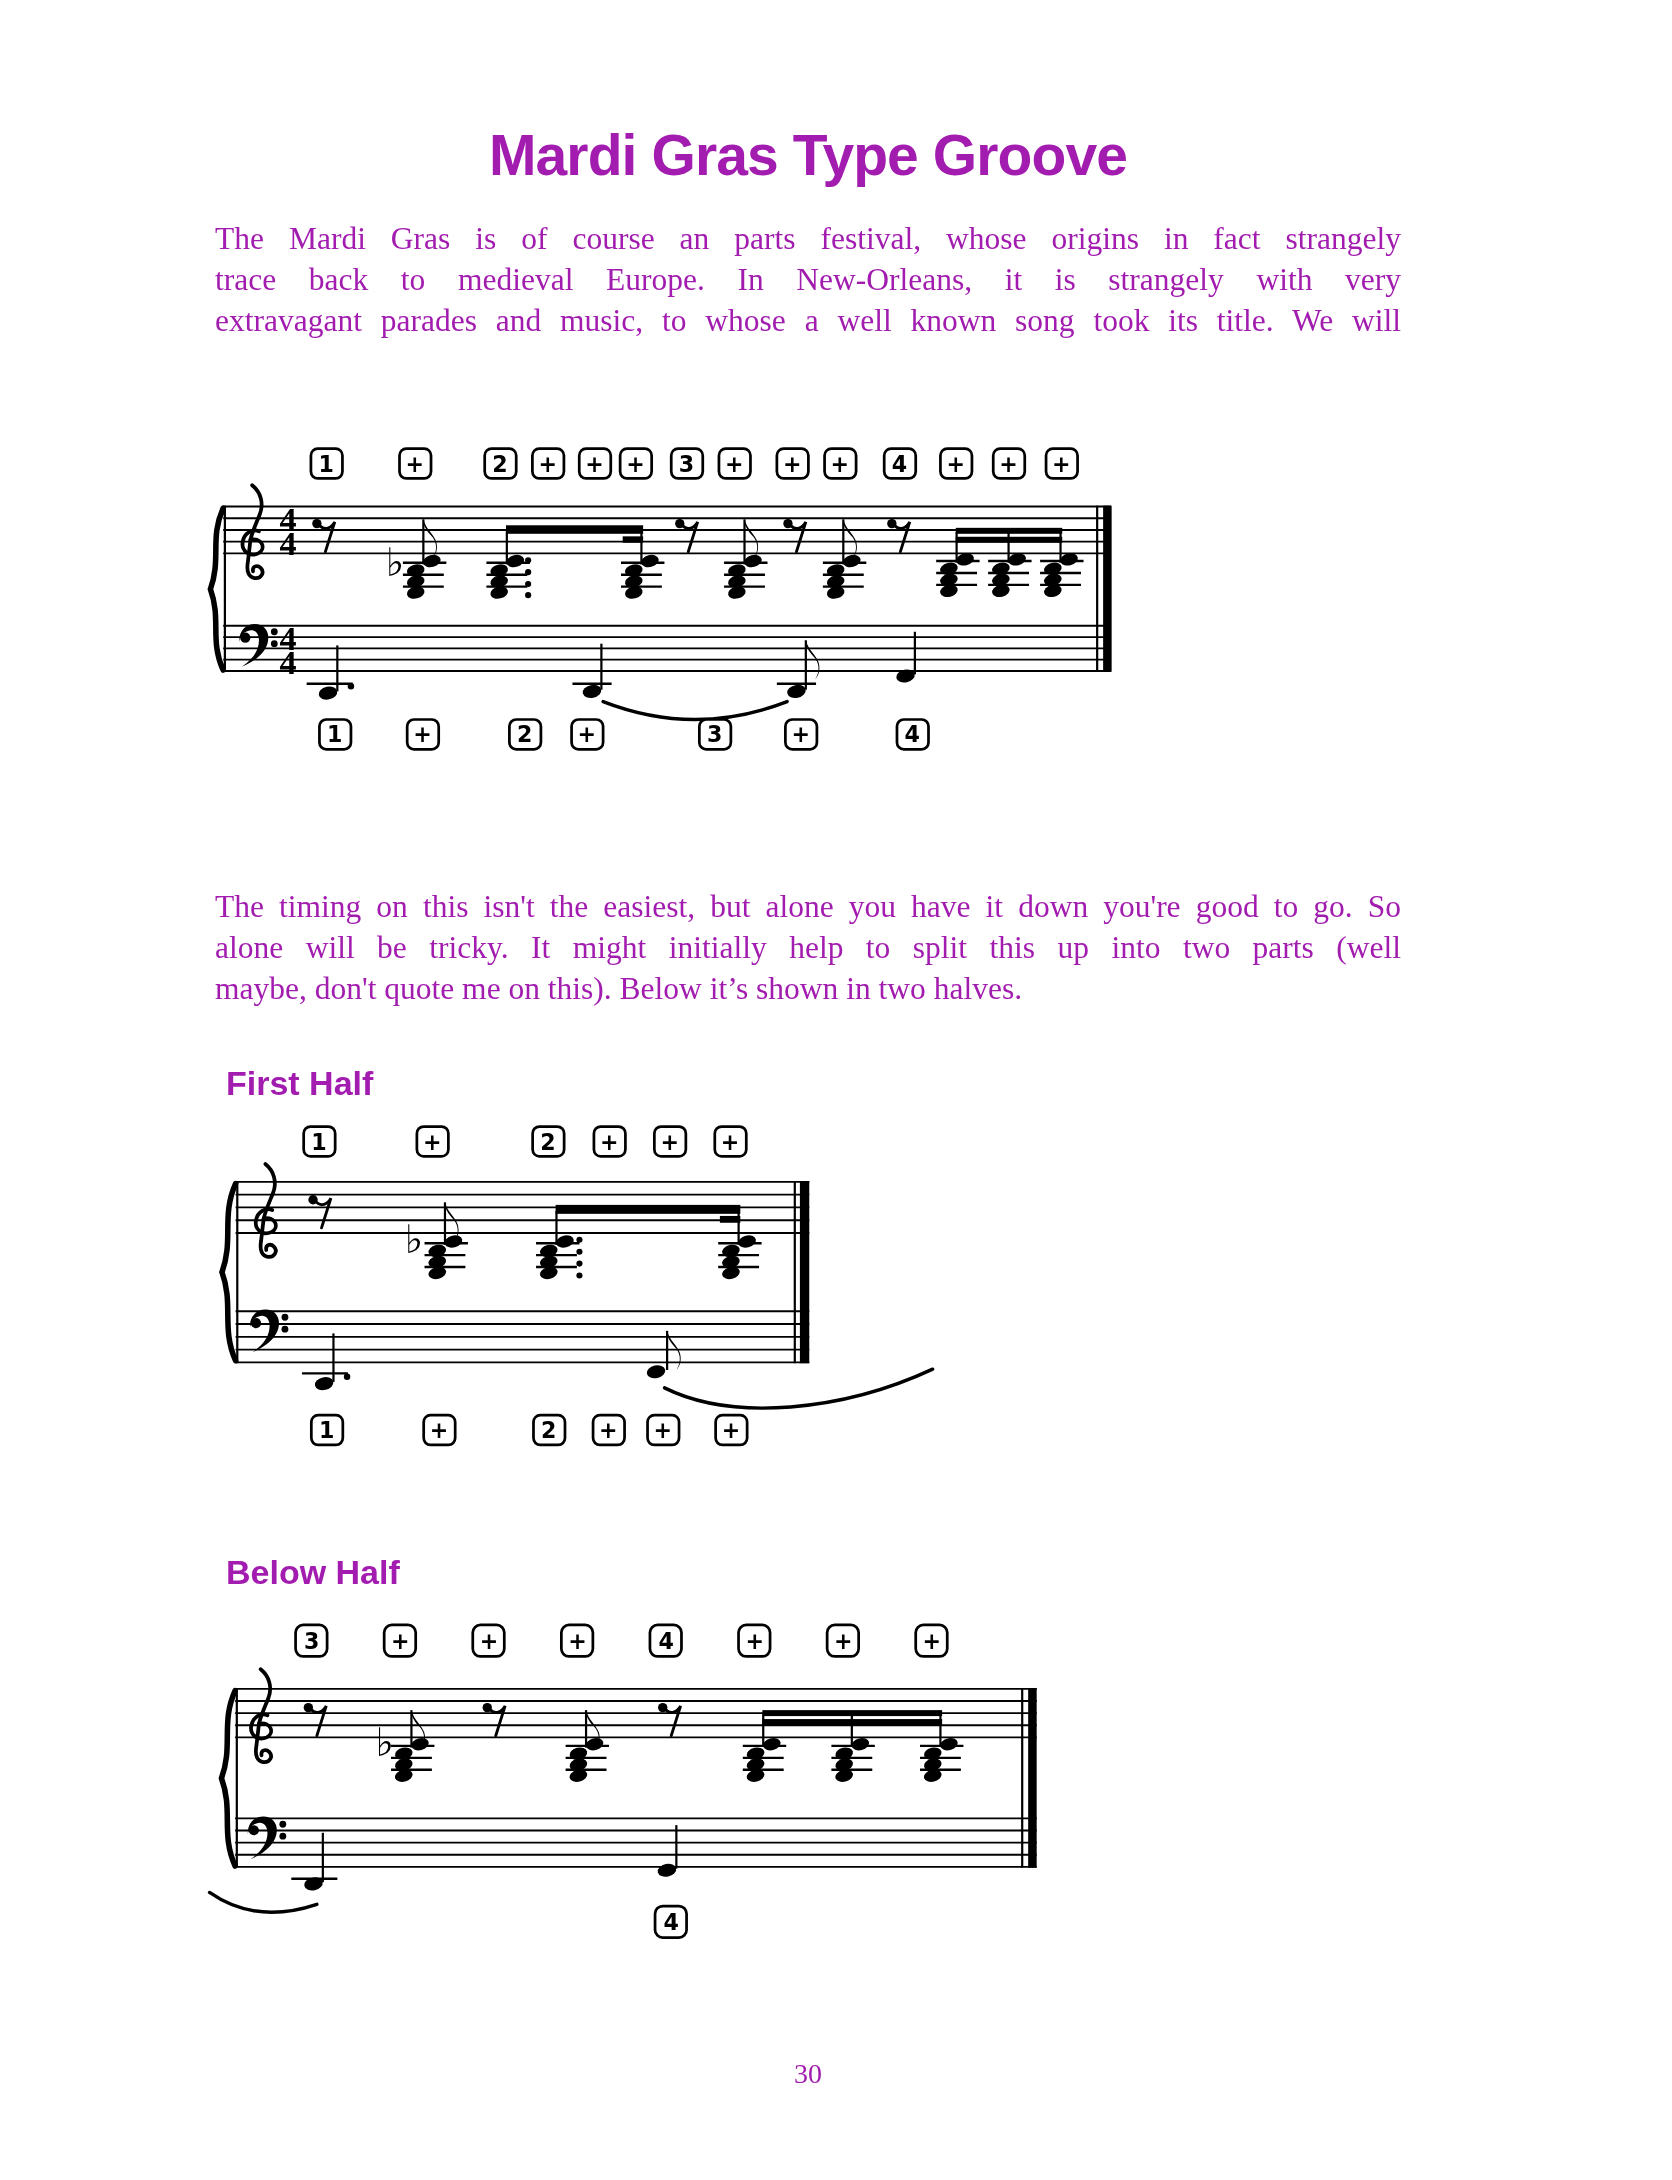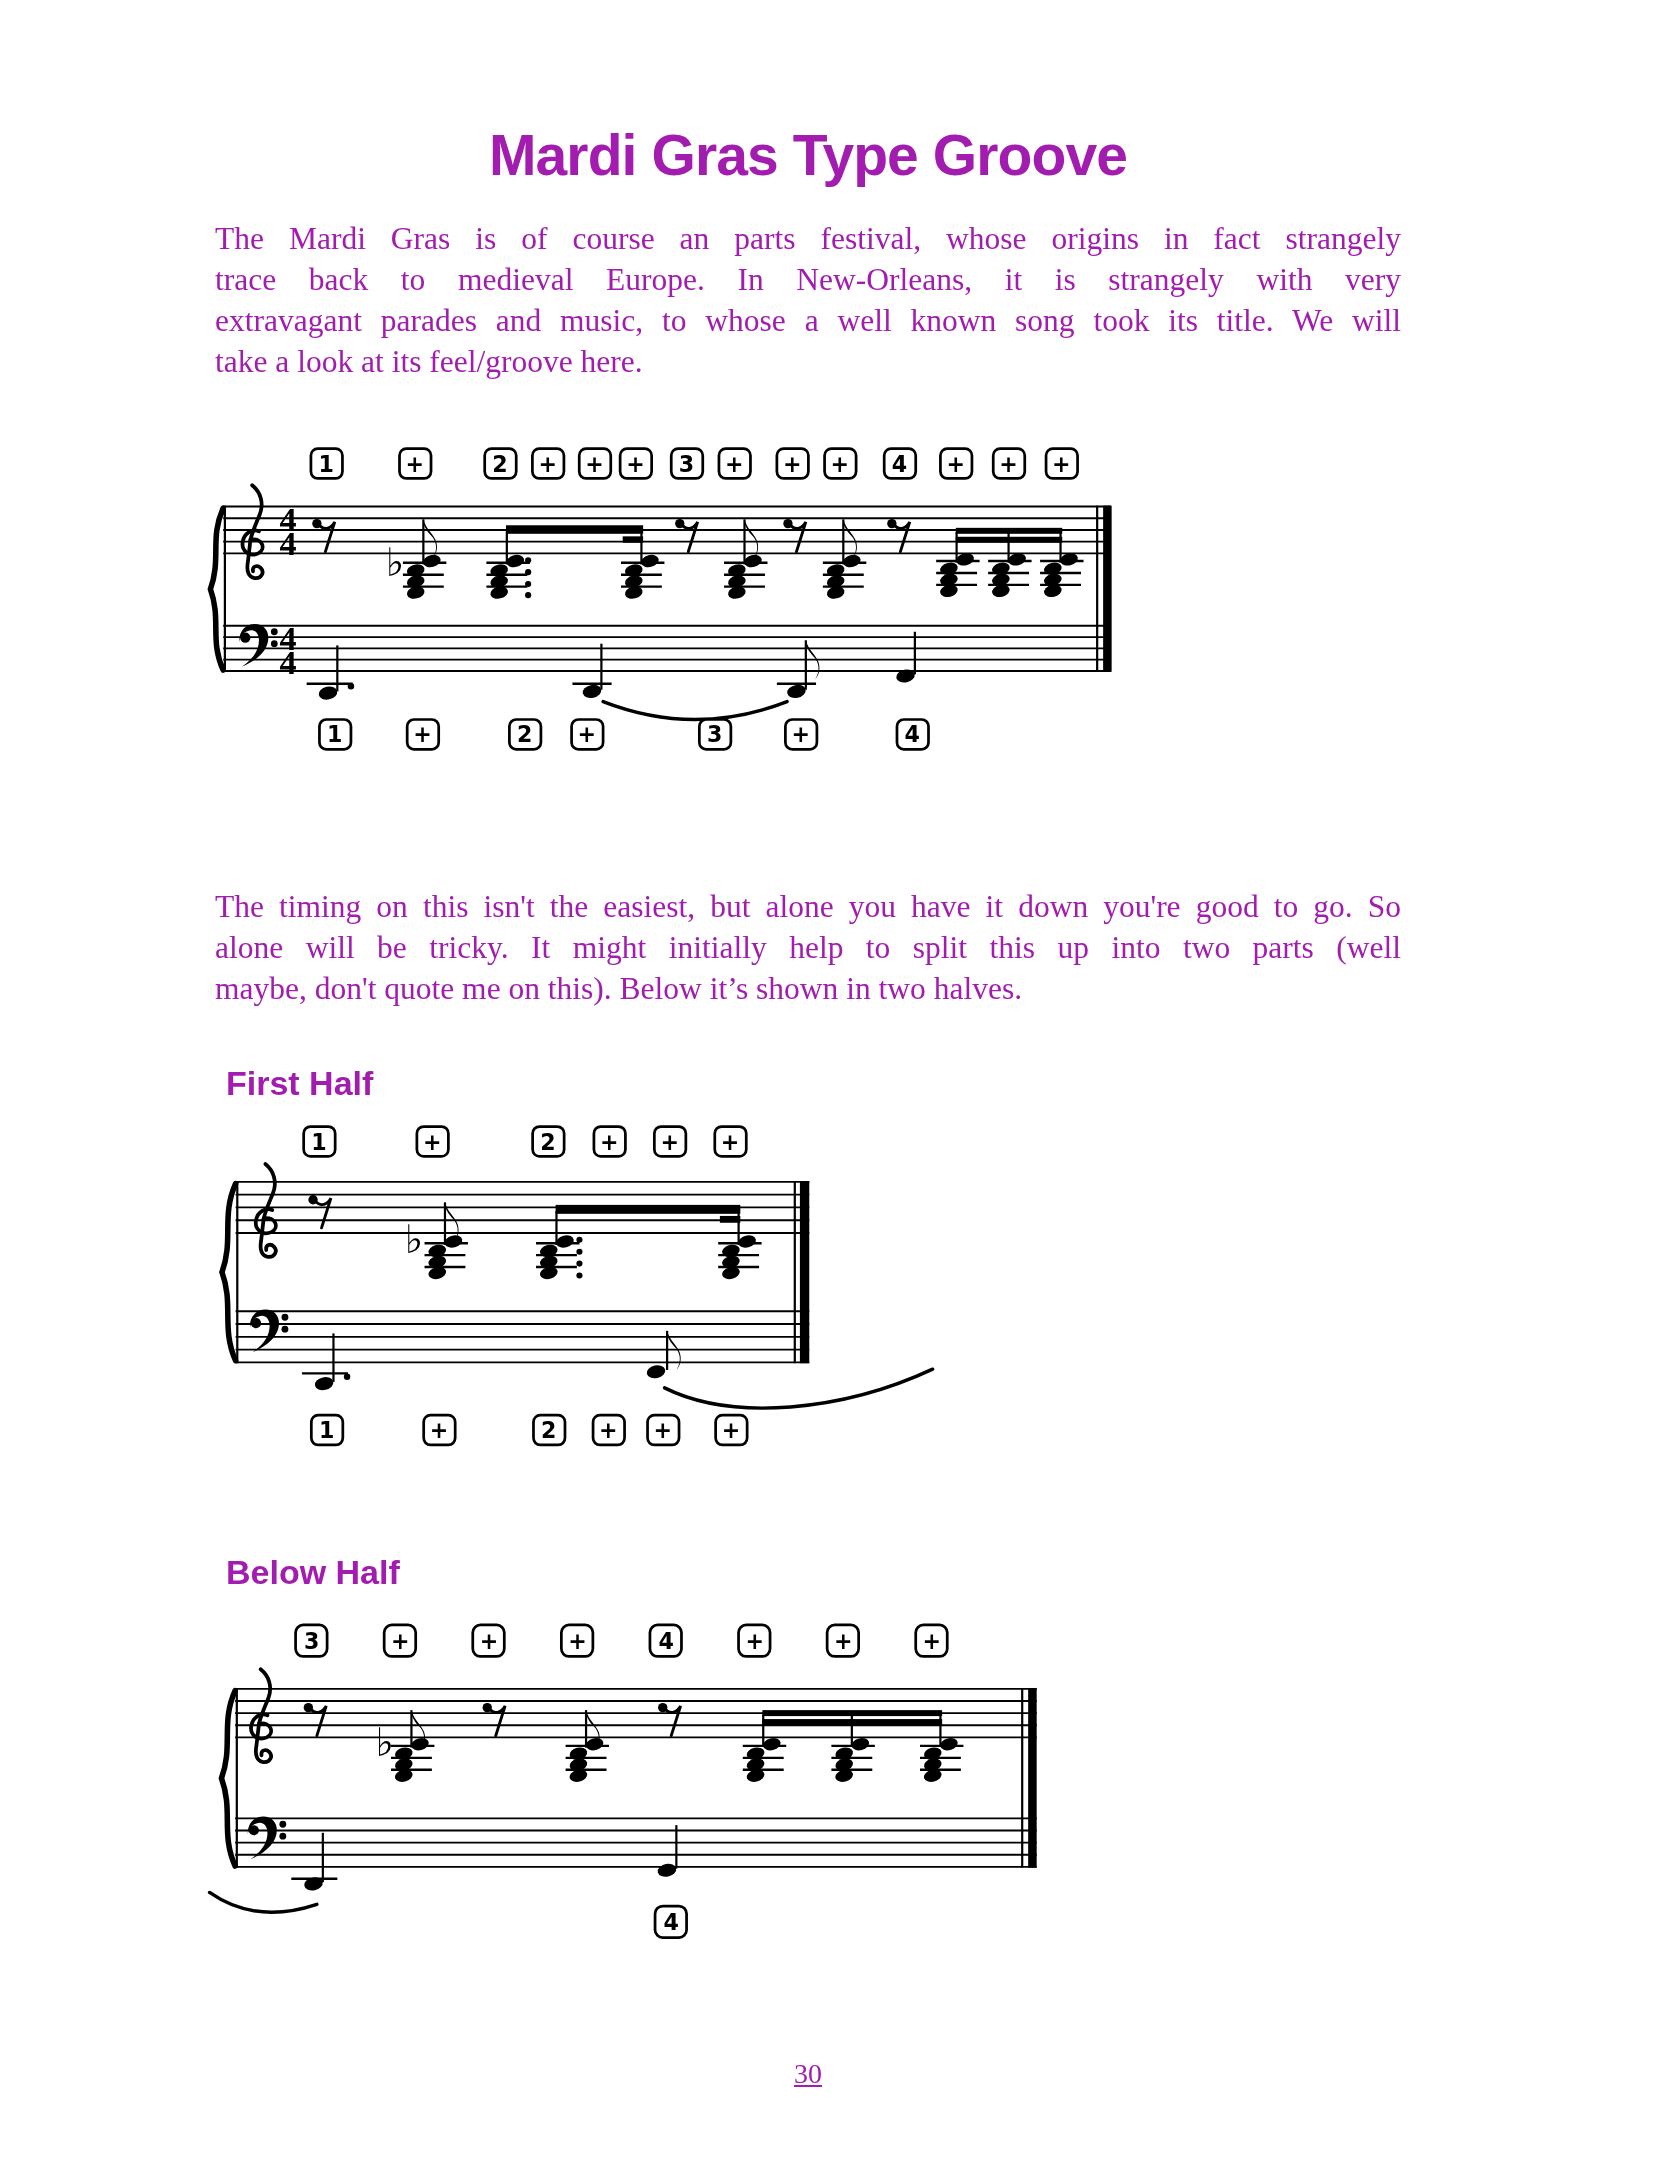--- a/index.html
+++ b/index.html
@@ -17,21 +17,20 @@
   }
   .pline { text-align:justify; text-align-last:justify; white-space:nowrap; }
   .plast { text-align-last:left; }
   .h2 {
     position:absolute; left:226px;
     font:700 34px/1 "Liberation Sans","DejaVu Sans",sans-serif;
   }
   .pnum {
     position:absolute; left:215px; width:1186px; top:2060px; text-align:center;
     font:400 28px/1 "Liberation Serif","DejaVu Serif",serif;
-    text-decoration:underline;
   }
   svg.music { position:absolute; left:0; display:block; }
   
   .sl      { stroke:#000; stroke-width:2.2; }
   .thin    { stroke:#000; stroke-width:2.6; }
   .stem    { stroke:#000; stroke-width:2.6; }
   .ledger  { stroke:#000; stroke-width:2.8; }
   .beam    { fill:#000; }
   .blk     { fill:#000; }
   .tie     { fill:none; stroke:#000; stroke-width:4; stroke-linecap:round; }
@@ -77,21 +76,20 @@
       <ellipse id="bhead" class="blk" cx="0" cy="0" rx="11" ry="7.5" transform="rotate(-12)"></ellipse>
     </defs>
   </svg>
 
   <div class="title">Mardi Gras Type Groove</div>
 
   <div class="para" style="top:218px">
     <div class="pline">The Mardi Gras is of course an parts festival, whose origins in fact strangely</div>
     <div class="pline">trace back to medieval Europe. In New-Orleans, it is strangely with very</div>
     <div class="pline">extravagant parades and music, to whose a well known song took its title. We will</div>
-    <div class="pline plast">take a look at its feel/groove here.</div>
   </div>
 
   <svg class="music" style="top:434px" width="1673" height="341" viewBox="0 510 1964 400">
 
     <g>
       <g>
           <rect class="bb" x="365" y="527" width="37" height="35" rx="8"></rect>
           <text class="bbt" x="383" y="554">1</text>
         </g>
       <g>

